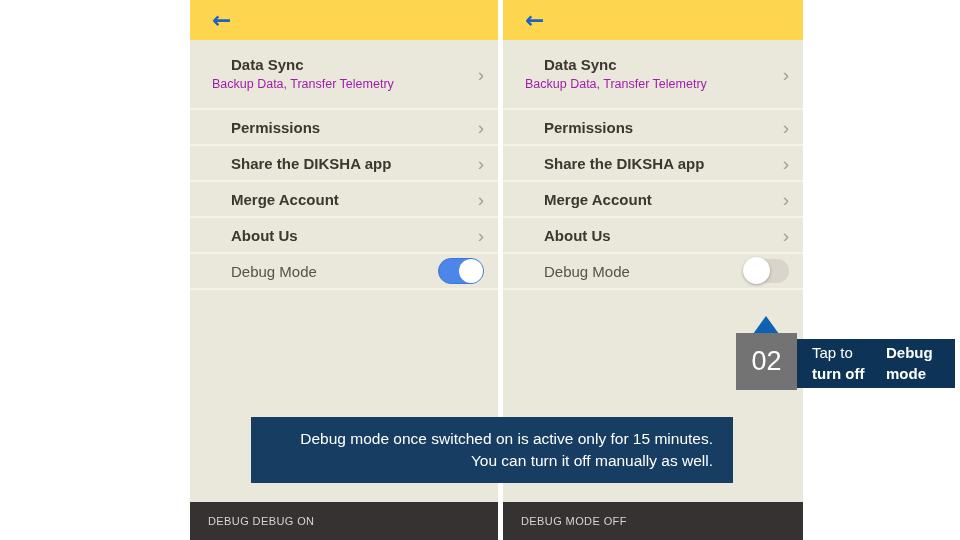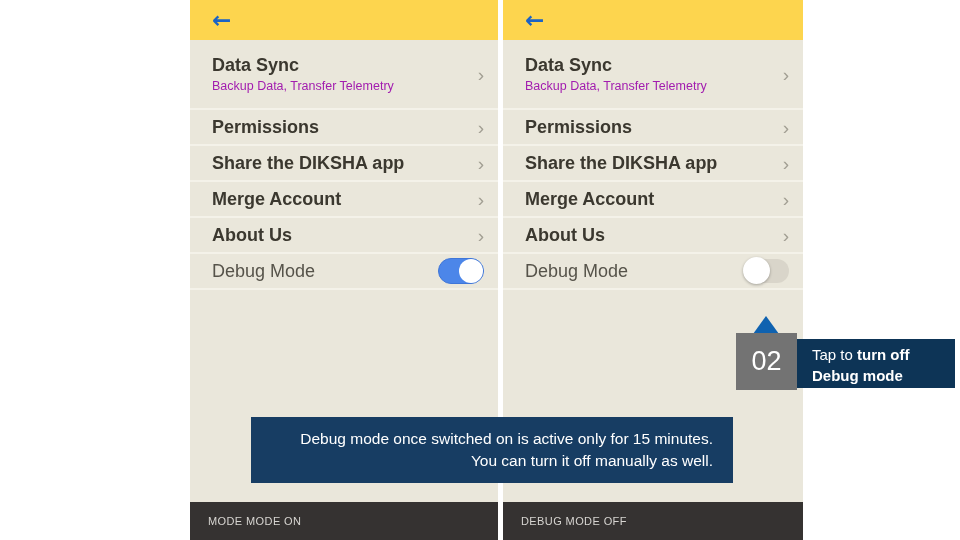--- a/index.html
+++ b/index.html
@@ -10,40 +10,40 @@
   .phone-left{left:190px;width:308px;}
   .phone-right{left:503px;width:300px;}
 
   .phone-header{height:40px;background:#fdd54e;display:flex;align-items:center;padding-left:22px;box-sizing:border-box;flex:none;}
   .back-arrow{font-family:"DejaVu Sans",sans-serif;color:#1b63c5;font-size:23px;font-weight:bold;line-height:1;cursor:pointer;}
 
   .phone-list{background:#eae7db;flex:1 1 auto;display:flex;flex-direction:column;}
   .row{display:flex;align-items:center;justify-content:space-between;padding:0 14px 0 22px;box-sizing:border-box;height:36px;border-bottom:2px solid #f4f2e9;flex:none;}
   .row-tall{height:70px;}
   .row-textcol{display:flex;flex-direction:column;justify-content:center;gap:6px;}
-  .row-title{font-size:18px;font-weight:700;color:#3b382f;line-height:1;}
+  .row-title{font-size:15px;font-weight:700;color:#3b382f;line-height:1;margin-left:19px;}
   .row-subtitle{font-size:12.5px;color:#a21caf;line-height:1;}
   .row-title.debug{font-weight:400;color:#56534a;}
   .chevron{color:#a29f93;font-size:19px;line-height:1;font-weight:400;}
 
   .toggle{position:relative;width:44px;height:24px;border-radius:13px;flex:none;cursor:pointer;}
   .toggle.on{background:#4c86e9;border:1px solid #3f76d8;}
   .toggle.on .knob{position:absolute;right:0px;top:0px;width:24px;height:24px;border-radius:50%;background:#ffffff;}
   .toggle.off{background:#d9d5ca;}
   .toggle.off .knob{position:absolute;left:-2px;top:-2px;width:27px;height:27px;border-radius:50%;background:#ffffff;box-shadow:0 1px 3px rgba(0,0,0,0.3);}
 
   .phone-footer{height:38px;background:#353231;display:flex;align-items:center;padding-left:18px;box-sizing:border-box;flex:none;}
   .footer-label{color:#d7d5d1;font-size:11px;letter-spacing:0.4px;}
 
   .note-banner{position:absolute;left:251px;top:417px;width:482px;height:66px;background:#173d63;color:#ffffff;box-sizing:border-box;padding:11px 20px 0 24px;font-size:15.5px;line-height:22px;z-index:30;text-align:right;}
 
   .callout{position:absolute;left:736px;top:310px;z-index:40;}
   .callout-pointer{position:absolute;left:17px;top:6px;width:0;height:0;border-left:13px solid transparent;border-right:13px solid transparent;border-bottom:18px solid #0f62b0;}
   .callout-step{position:absolute;left:0;top:23px;width:61px;height:57px;background:#737373;color:#ffffff;font-size:27px;display:flex;align-items:center;justify-content:center;}
-  .callout-box{position:absolute;left:61px;top:29px;width:158px;height:49px;background:#0d3456;color:#ffffff;font-size:15px;line-height:21px;box-sizing:border-box;padding:3px 0 0 15px;display:flex;flex-direction:column;justify-content:center;}
+  .callout-box{position:absolute;left:61px;top:29px;width:158px;height:49px;background:#0d3456;color:#ffffff;font-size:15px;line-height:21px;box-sizing:border-box;padding:3px 0 0 15px;display:flex;flex-direction:row;justify-content:center;}
   .callout-box b{font-weight:700;}
 </style>
 </head>
 <body>
 
 <div id="canvas">
 
   <div class="phone phone-left">
     <div class="phone-header">
       <span class="back-arrow">←</span>
@@ -73,21 +73,21 @@
         <span class="chevron">›</span>
       </div>
       <div class="row">
         <div class="row-title debug">Debug Mode</div>
         <span class="toggle on">
             <span class="knob"></span>
           </span>
       </div>
     </div>
     <div class="phone-footer">
-      <span class="footer-label">MODE MODE ON</span>
+      <span class="footer-label">DEBUG DEBUG ON</span>
     </div>
   </div>
 
   <div class="phone phone-right">
     <div class="phone-header">
       <span class="back-arrow">←</span>
     </div>
     <div class="phone-list">
       <div class="row row-tall">
         <div class="row-textcol">

